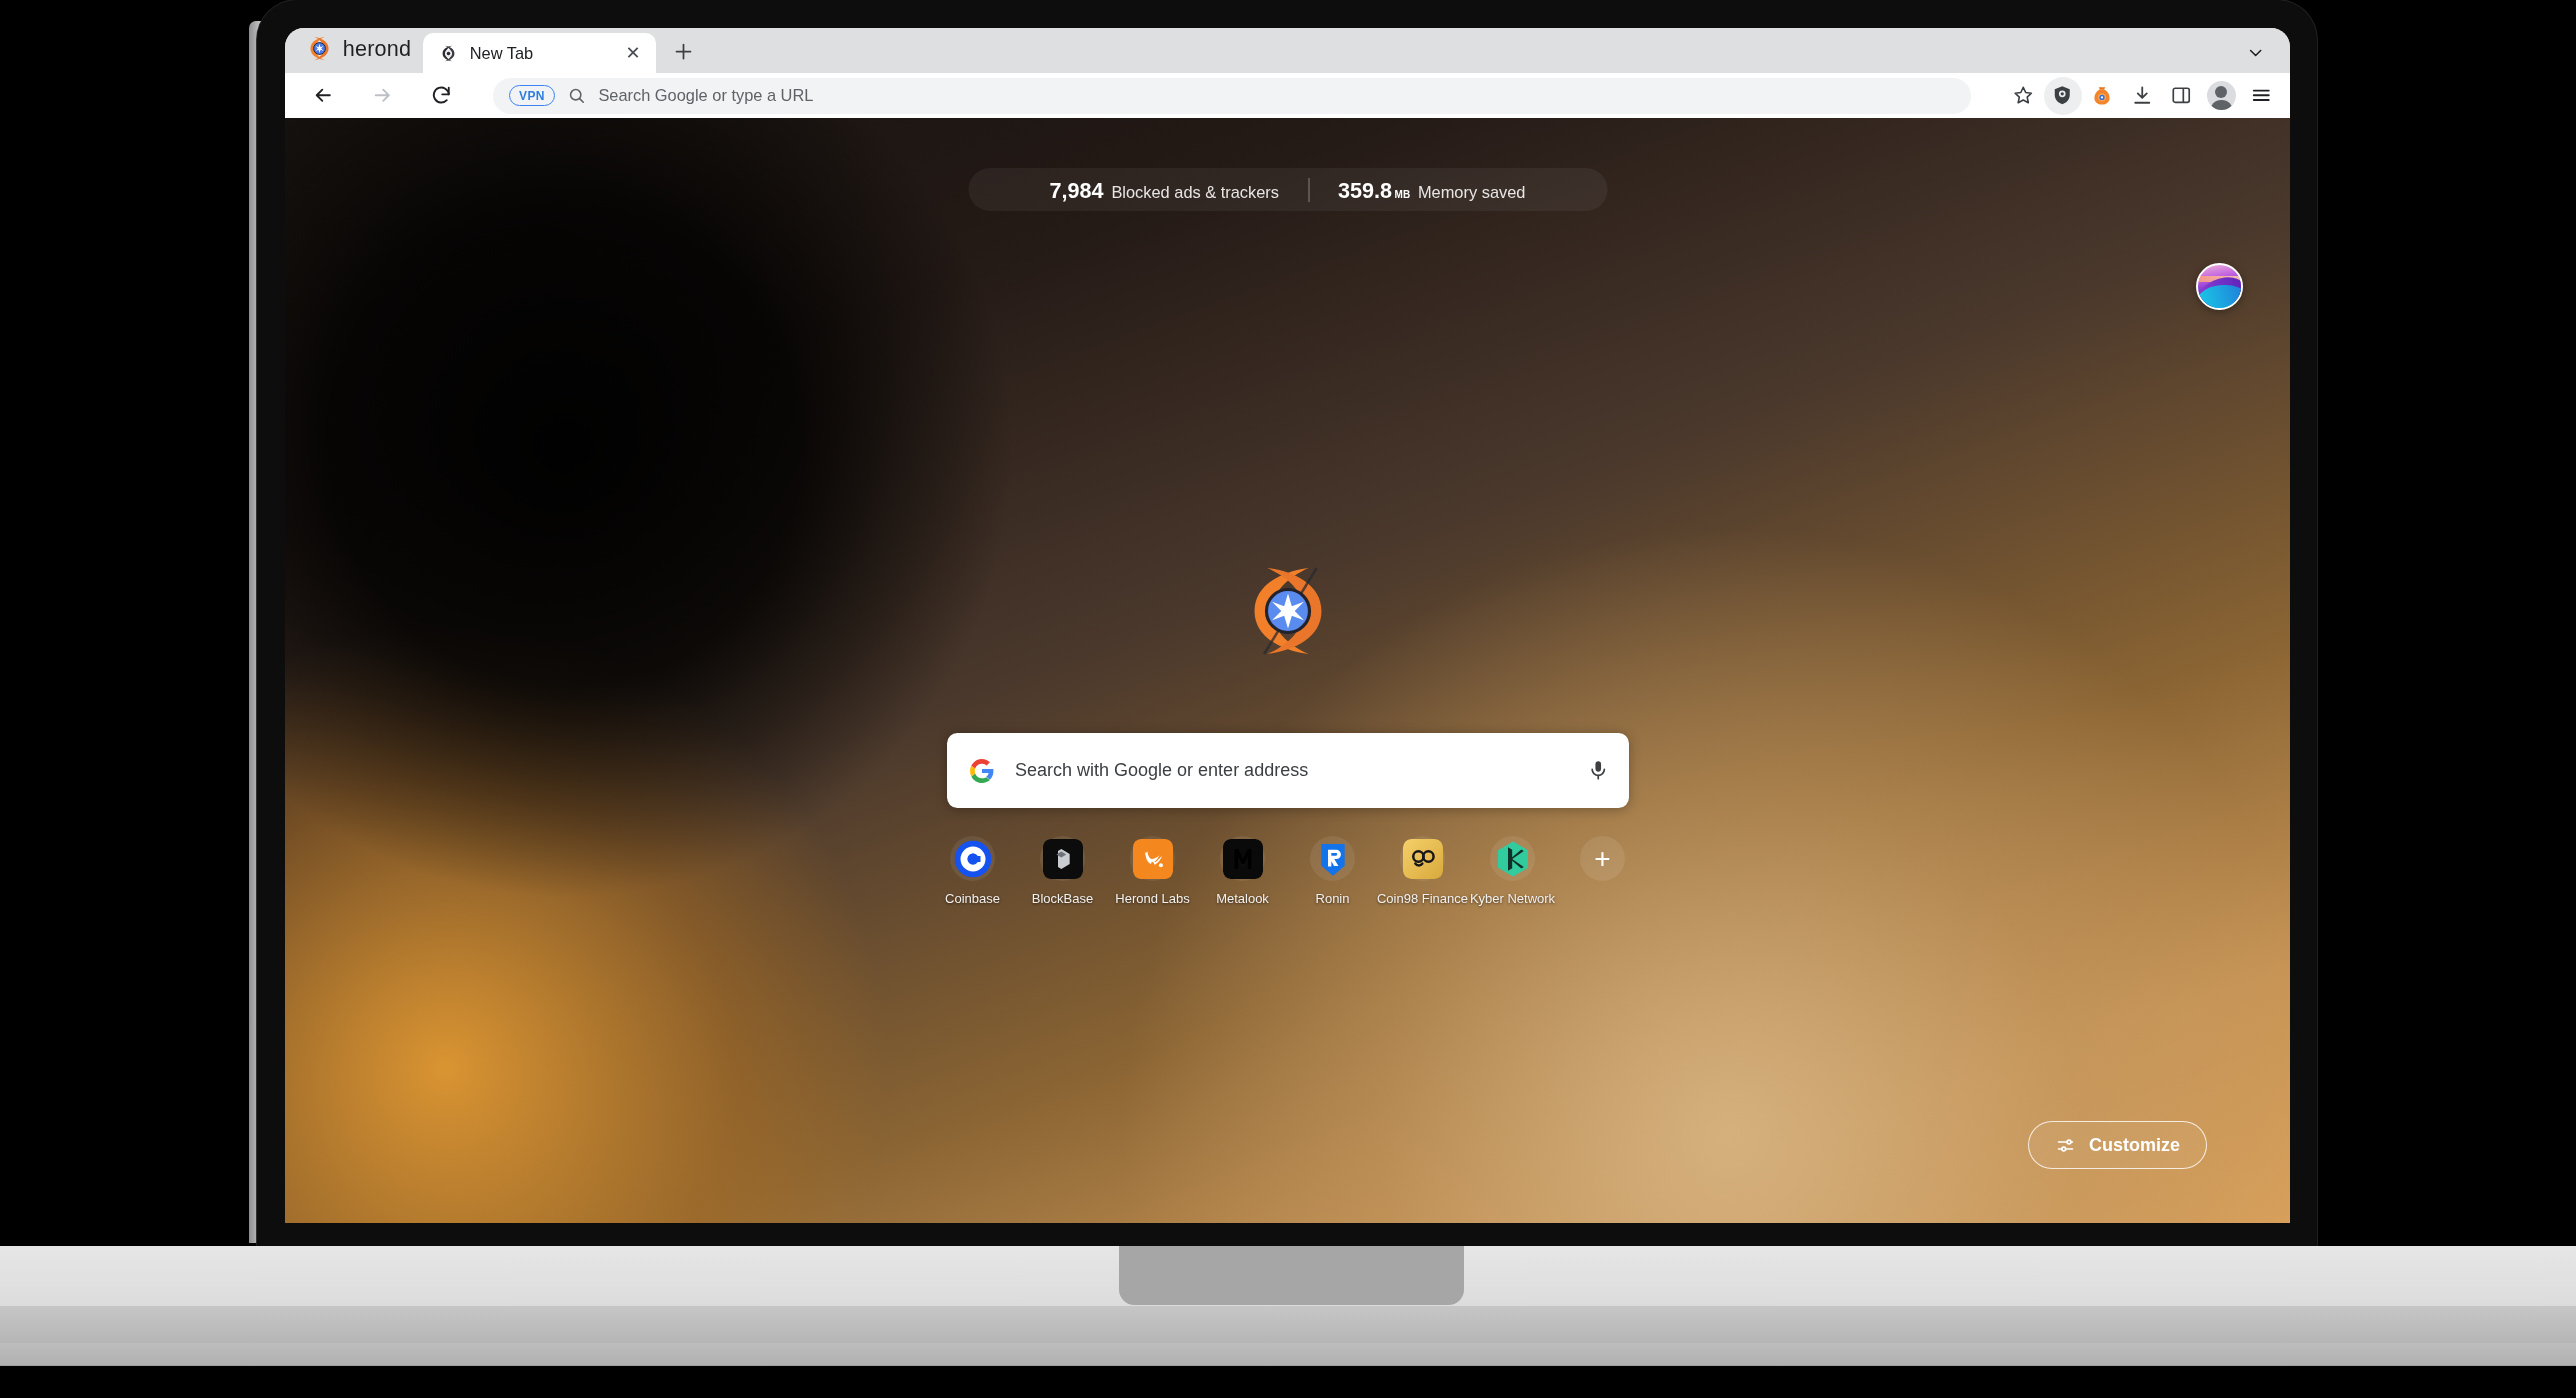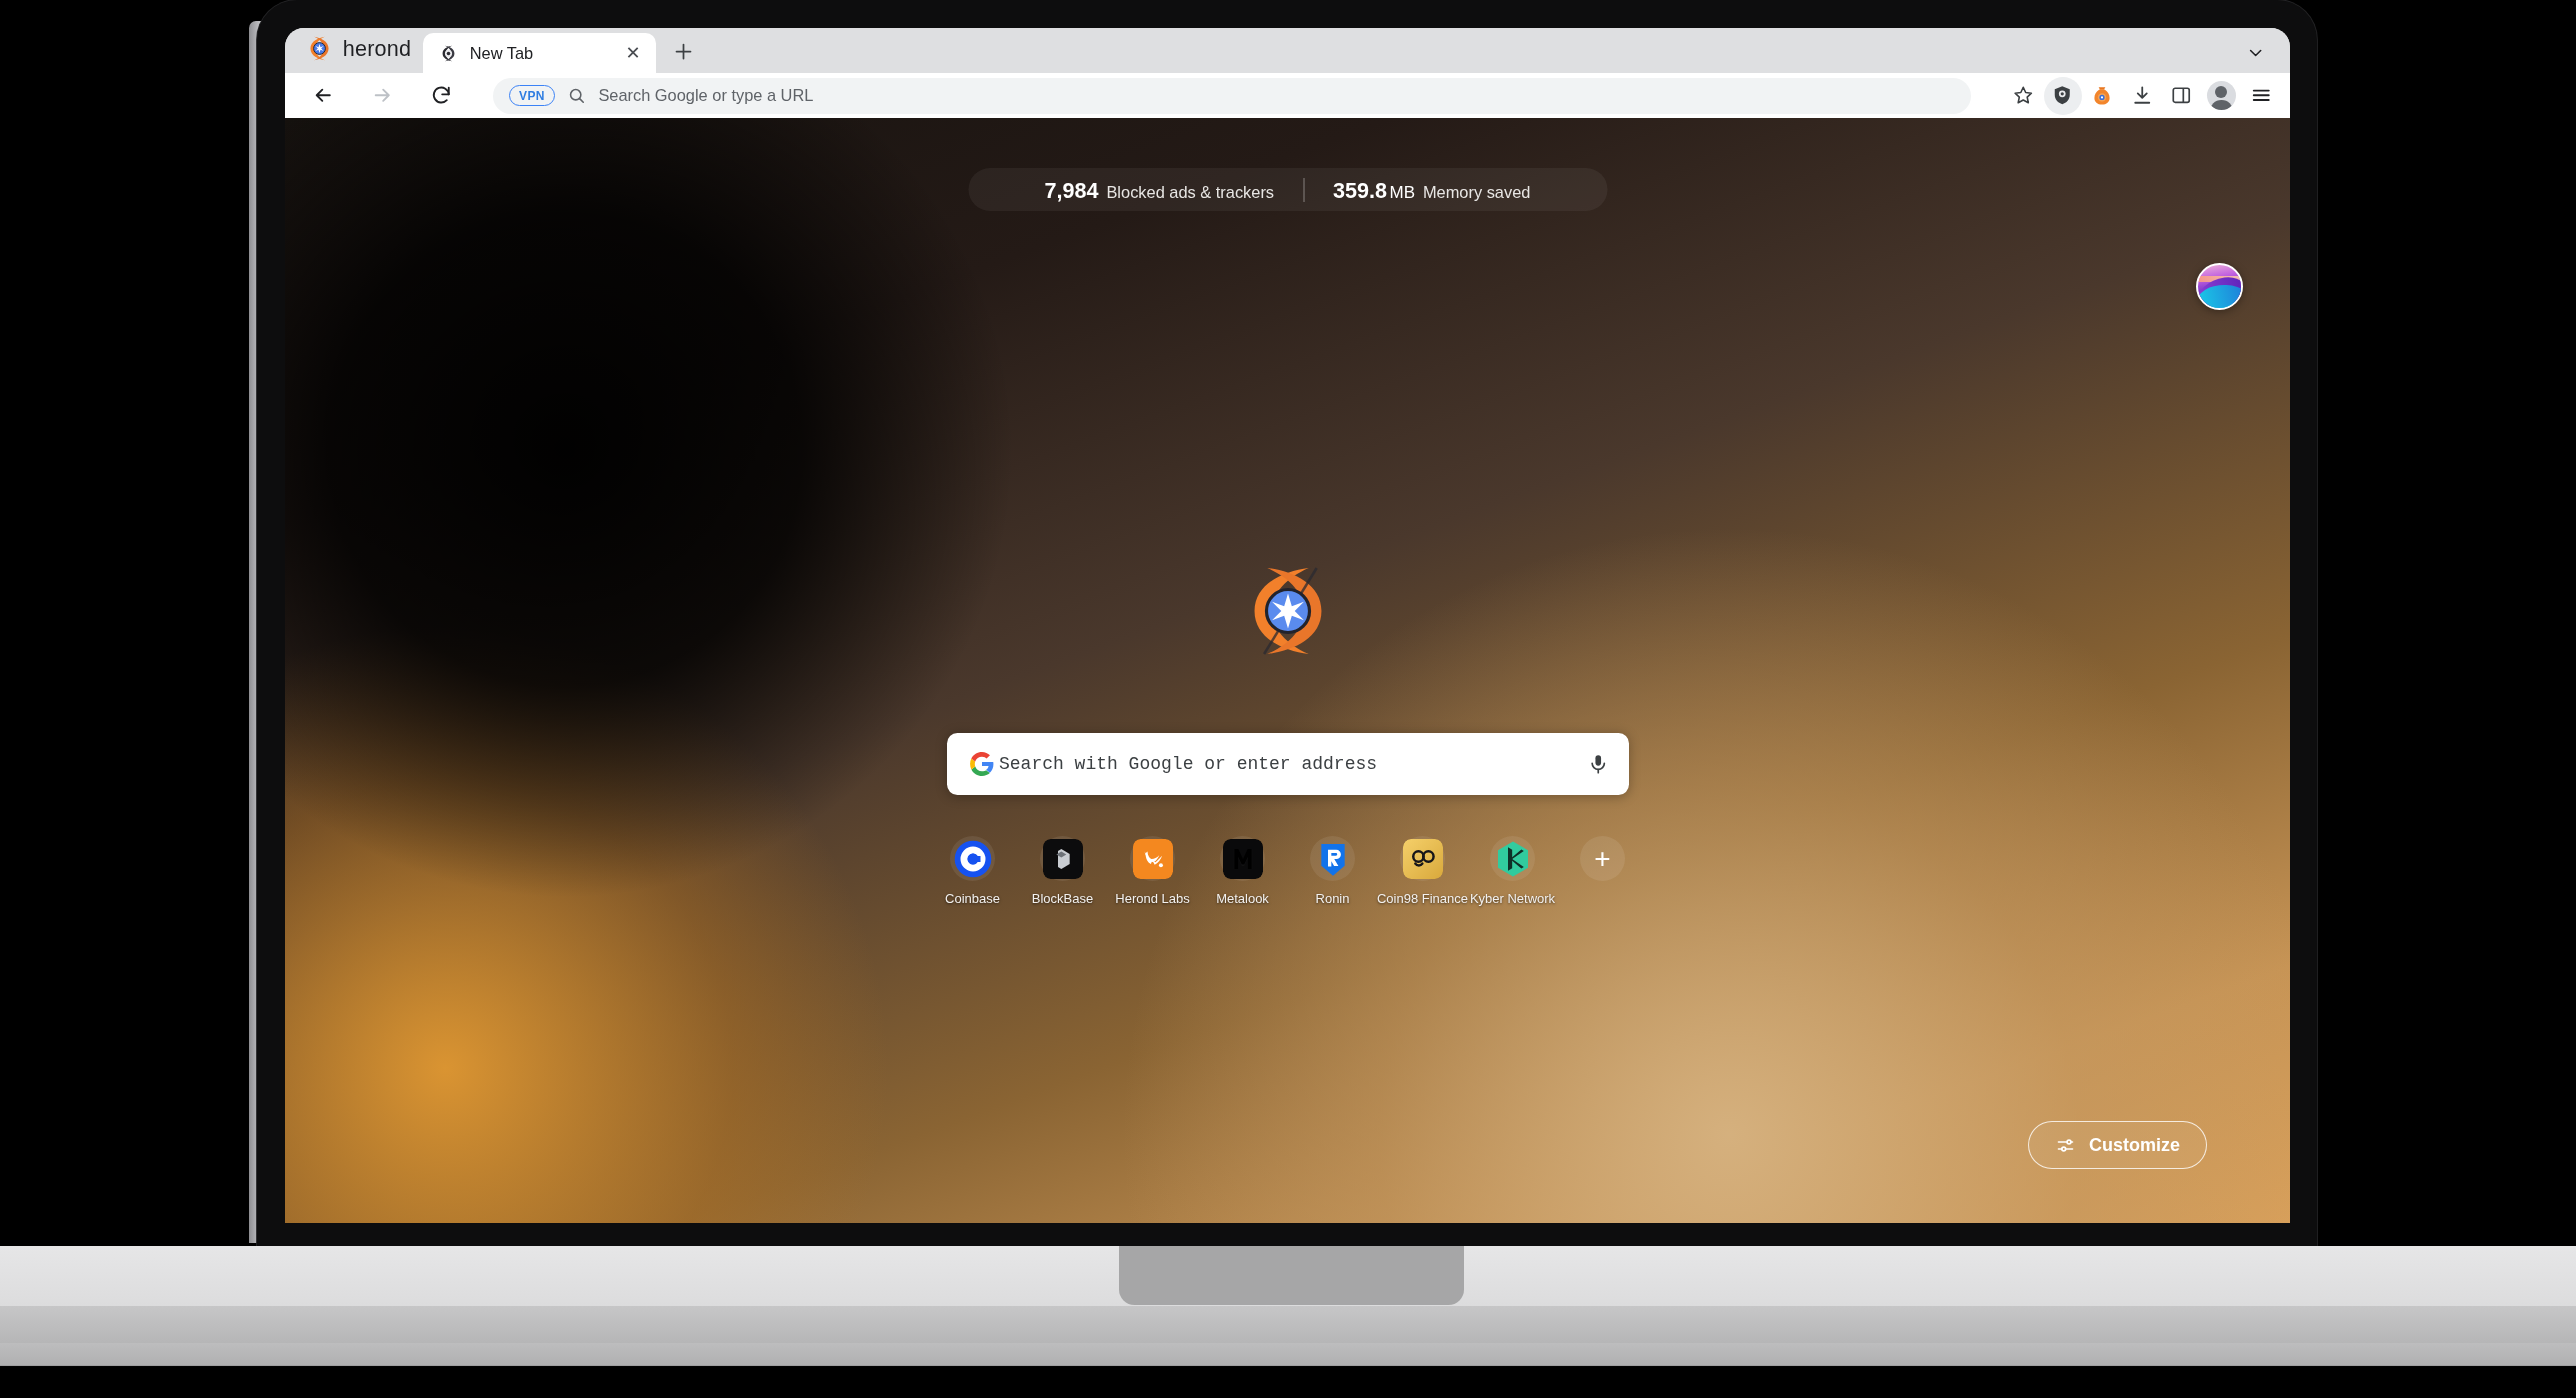--- a/index.html
+++ b/index.html
@@ -144,21 +144,21 @@
 
   .stats {
     position: absolute; top: 50px; left: 50%; transform: translateX(-50%);
     width: 639px; height: 43px;
     background: rgba(255,255,255,0.055);
     border-radius: 21.6px;
     display: flex; align-items: center; justify-content: center; gap: 0;
   }
   .stat { display: flex; align-items: baseline; gap: 7.8px; padding: 0 29px; }
   .stat-num { font-size: 21.6px; font-weight: 700; color: #ffffff; }
-  .stat-unit { font-size: 17px; font-weight: 400; color: #fff; margin-left: -5.2px; }
+  .stat-unit { font-size: 10px; font-weight: 700; color: #fff; margin-left: -5.2px; }
   .stat-label { font-size: 16.4px; color: #e8e6e4; margin-top: 7px; }
   .stat-div { width: 0.9px; height: 24px; background: rgba(255,255,255,0.42); }
 
   .theme-btn {
     position: absolute; top: 145px; right: 47px;
     width: 47px; height: 47px; border-radius: 50%;
     border: 2.6px solid #ffffff;
     overflow: hidden;
     background: linear-gradient(170deg,#f0b4d8 0%,#c060e0 30%,#7a35c8 55%,#2f2fa8 72%,#17c8e0 92%);
     box-shadow: 0 1.7px 8.6px rgba(0,0,0,.35);
@@ -181,26 +181,25 @@
     opacity: .85;
   }
 
   .hero-logo {
     position: absolute; top: 442px; left: 50%; transform: translateX(-50%);
     width: 102px; height: 102px;
   }
 
   .searchbox {
     position: absolute; top: 615px; left: 50%; transform: translateX(-50%);
-    width: 682px; height: 62px;
+    width: 682px; height: 75px;
     background: #ffffff; border-radius: 10.4px;
-    display: flex; align-items: center; gap: 4px;
+    display: flex; align-items: center; gap: 20px;
     padding: 0 19px 0 22.5px;
     box-shadow: 0 1.7px 12px rgba(0,0,0,.28);
-    font-family: Liberation Mono, monospace;
   }
   .search-placeholder { flex: 1; font-size: 18px; color: #3c4043; }
 
   .shortcuts {
     position: absolute; top: 706px; left: 50%; transform: translateX(-50%);
     display: flex; gap: 0px; align-items: flex-start;
   }
   .tile {
     width: 90px; padding-top: 12px;
     display: flex; flex-direction: column; align-items: center; gap: 10.4px;

